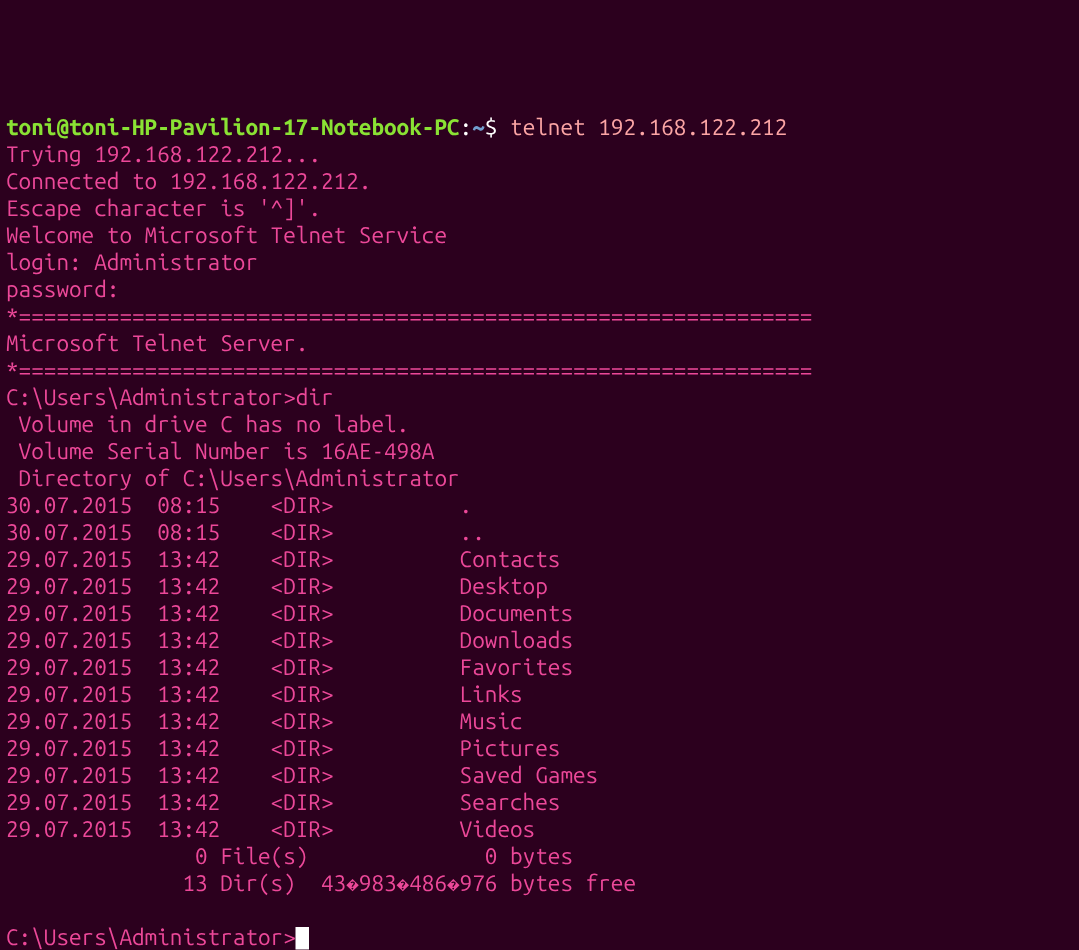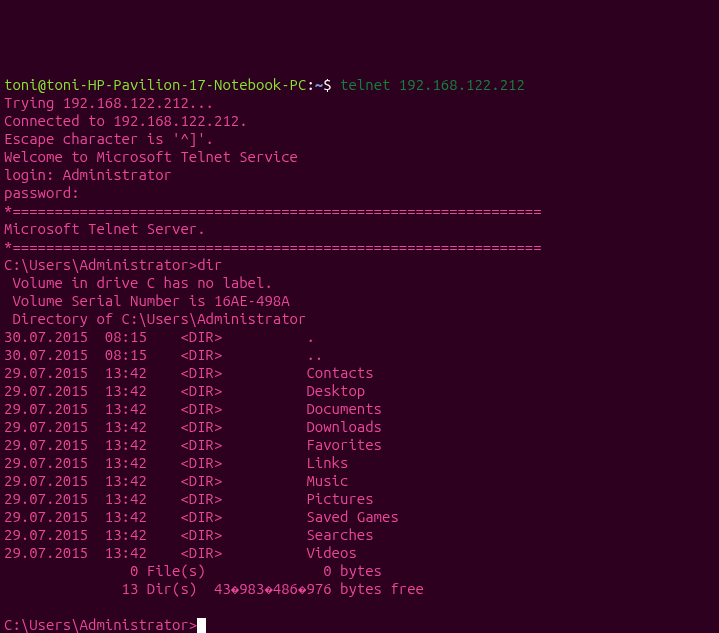--- a/index.html
+++ b/index.html
@@ -14,31 +14,31 @@
       font-size: 15px;
       line-height: 18px;
       padding: 4px;
       width: 719px;
       height: 633px;
       overflow: hidden;
       white-space: pre;
     }
     .prompt-user {
       color: #8ae234;
-      font-weight: normal;
+      font-weight: bold;
     }
     .prompt-path {
       color: #729fcf;
       font-weight: bold;
     }
     .prompt-dollar {
       color: #ffffff;
     }
     .command {
-      color: #15803d;
+      color: #fca5a5;
     }
     .output {
       color: #ec4899;
     }
     .cursor {
       display: inline-block;
       background-color: #ffffff;
       width: 9px;
       height: 16px;
       vertical-align: middle;

